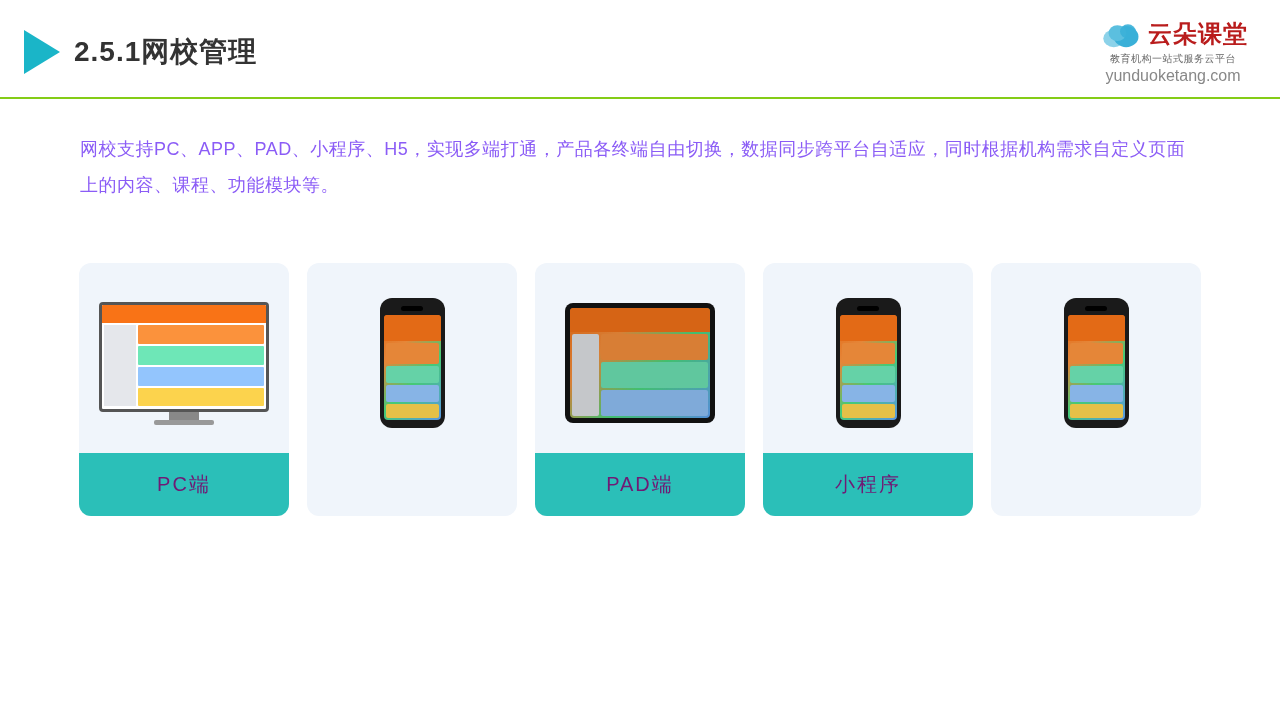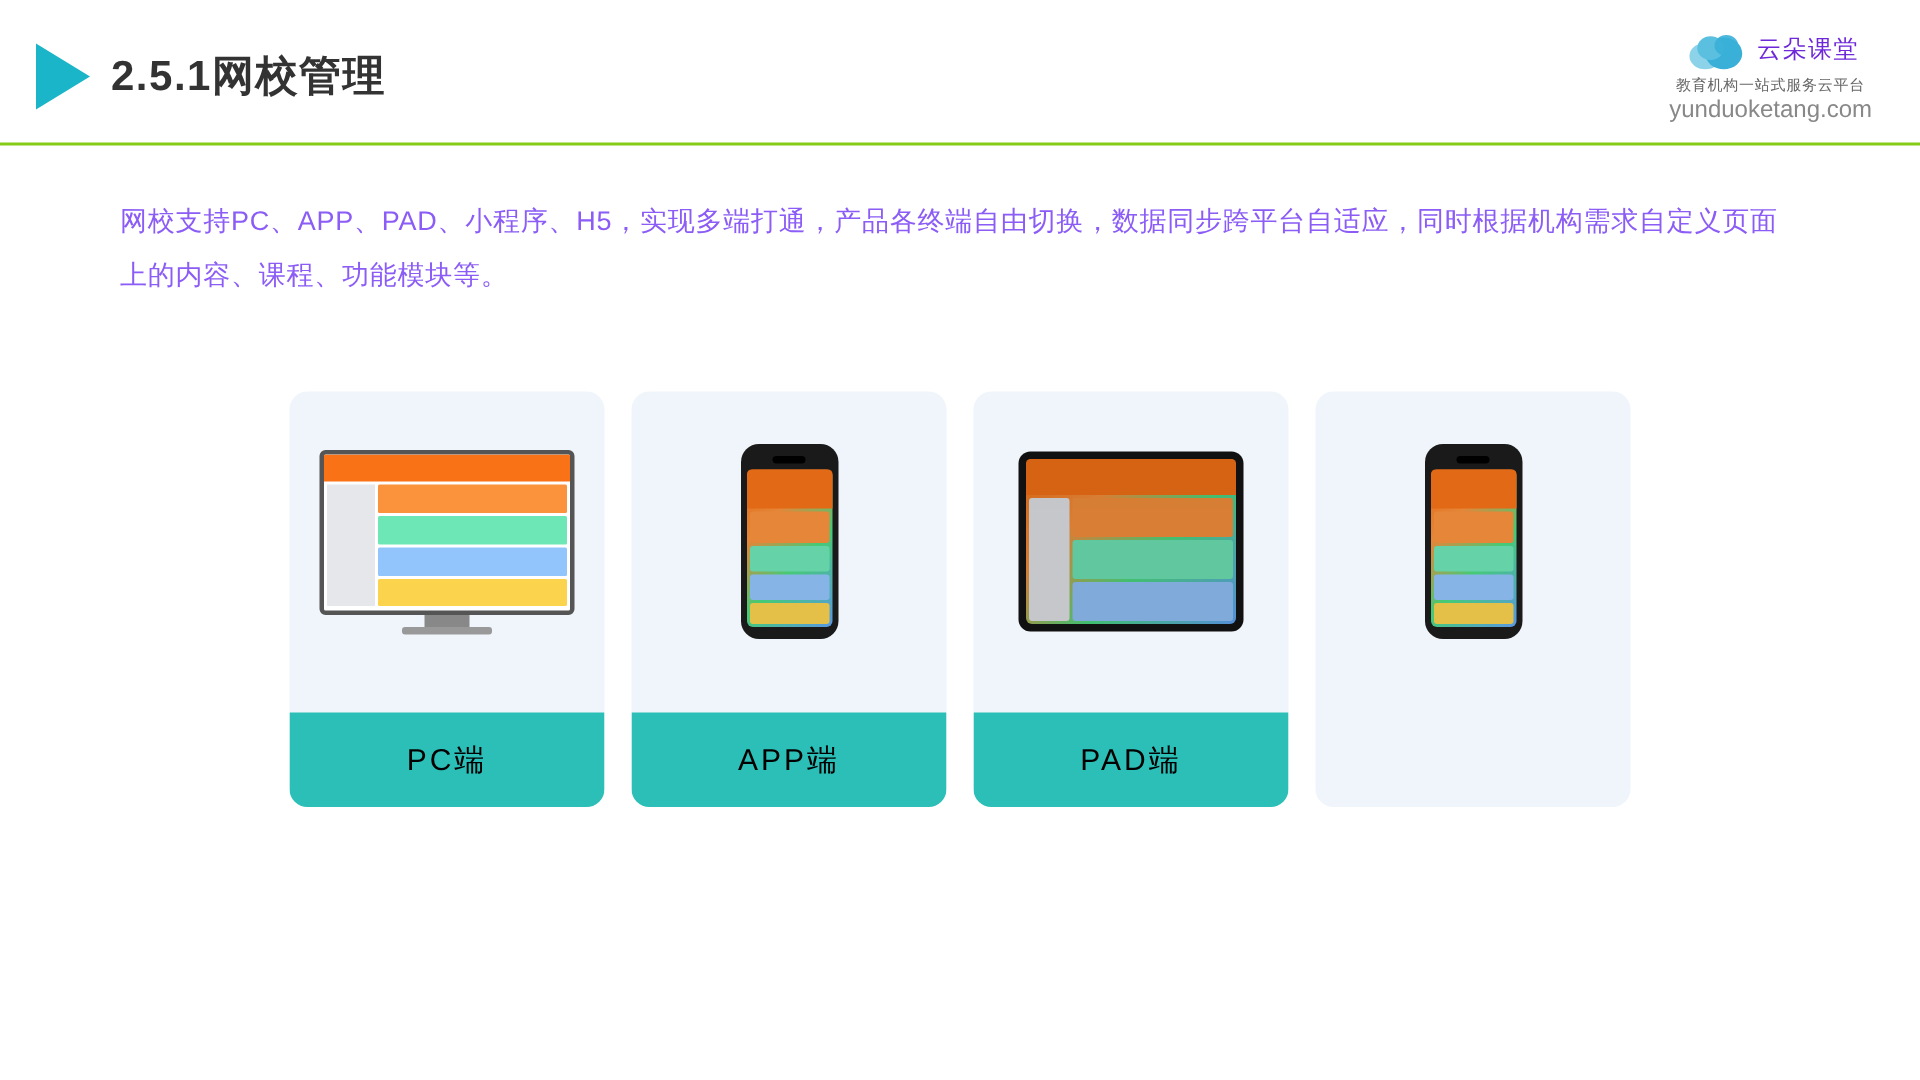--- a/index.html
+++ b/index.html
@@ -46,23 +46,23 @@
     .logo-cloud {
       display: flex;
       align-items: center;
       gap: 6px;
     }
     .cloud-icon {
       width: 44px;
       height: 30px;
     }
     .logo-text {
-      font-size: 16px;
-      color: #6d28d9;
-      font-weight: normal;
+      font-size: 24px;
+      color: #b91c1c;
+      font-weight: bold;
       letter-spacing: 1px;
     }
     .logo-sub {
       font-size: 10px;
       color: #666;
       margin-top: 2px;
       letter-spacing: 0.5px;
     }
     .logo-url {
       font-size: 16px;
@@ -187,27 +187,26 @@
       width: 100%;
       height: 100%;
       background: linear-gradient(135deg, #f97316 0%, #fb923c 30%, #4ade80 60%, #60a5fa 100%);
       border-radius: 4px;
       opacity: 0.85;
     }
 
     .card-label {
       width: 100%;
       background: #2bbfb8;
-      color: #000000;
+      color: #701a75;
       text-align: center;
       font-size: 20px;
       font-weight: 500;
       padding: 18px 0;
       letter-spacing: 2px;
-      margin-top: 24px;
     }
 
     
     .screen-content {
       width: 100%;
       height: 100%;
       position: relative;
       overflow: hidden;
     }
     .screen-header-bar {
@@ -303,21 +302,20 @@
             <div style="padding:2px;display:flex;flex-direction:column;gap:2px;height:75%;">
               <div style="background:#fb923c;height:30%;border-radius:2px;"></div>
               <div style="background:#6ee7b7;height:25%;border-radius:2px;"></div>
               <div style="background:#93c5fd;height:25%;border-radius:2px;"></div>
               <div style="background:#fcd34d;height:20%;border-radius:2px;"></div>
             </div>
           </div>
         </div>
       </div>
     </div>
-    <div class="card-label">APP端</div>
   </div>
 
   <div class="card">
     <div class="card-image-area">
       <div class="pad-mockup">
         <div class="pad-body">
           <div class="pad-screen">
             <div style="background:#f97316;height:22%;width:100%;border-radius:3px 3px 0 0;"></div>
             <div style="padding:2px;display:flex;gap:2px;height:78%;">
               <div style="background:#e5e7eb;width:20%;border-radius:2px;"></div>
@@ -327,33 +325,52 @@
                 <div style="background:#93c5fd;flex:1;border-radius:2px;"></div>
               </div>
             </div>
           </div>
         </div>
       </div>
     </div>
     <div class="card-label">PAD端</div>
   </div>
 
-
   <div class="card">
     <div class="card-image-area">
       <div class="phone-mockup">
         <div class="phone-body">
           <div class="phone-notch"></div>
           <div class="phone-screen">
             <div style="background:#f97316;height:25%;width:100%;border-radius:3px 3px 0 0;"></div>
             <div style="padding:2px;display:flex;flex-direction:column;gap:2px;height:75%;">
               <div style="background:#fb923c;height:30%;border-radius:2px;"></div>
               <div style="background:#6ee7b7;height:25%;border-radius:2px;"></div>
               <div style="background:#93c5fd;height:25%;border-radius:2px;"></div>
               <div style="background:#fcd34d;height:20%;border-radius:2px;"></div>
             </div>
           </div>
         </div>
       </div>
     </div>
+    <div class="card-label">小程序</div>
+  </div>
+
+  <div class="card">
+    <div class="card-image-area">
+      <div class="phone-mockup">
+        <div class="phone-body">
+          <div class="phone-notch"></div>
+          <div class="phone-screen">
+            <div style="background:#f97316;height:25%;width:100%;border-radius:3px 3px 0 0;"></div>
+            <div style="padding:2px;display:flex;flex-direction:column;gap:2px;height:75%;">
+              <div style="background:#fb923c;height:30%;border-radius:2px;"></div>
+              <div style="background:#6ee7b7;height:25%;border-radius:2px;"></div>
+              <div style="background:#93c5fd;height:25%;border-radius:2px;"></div>
+              <div style="background:#fcd34d;height:20%;border-radius:2px;"></div>
+            </div>
+          </div>
+        </div>
+      </div>
+    </div>
   </div>
 
 </div>
 
 </body></html>

